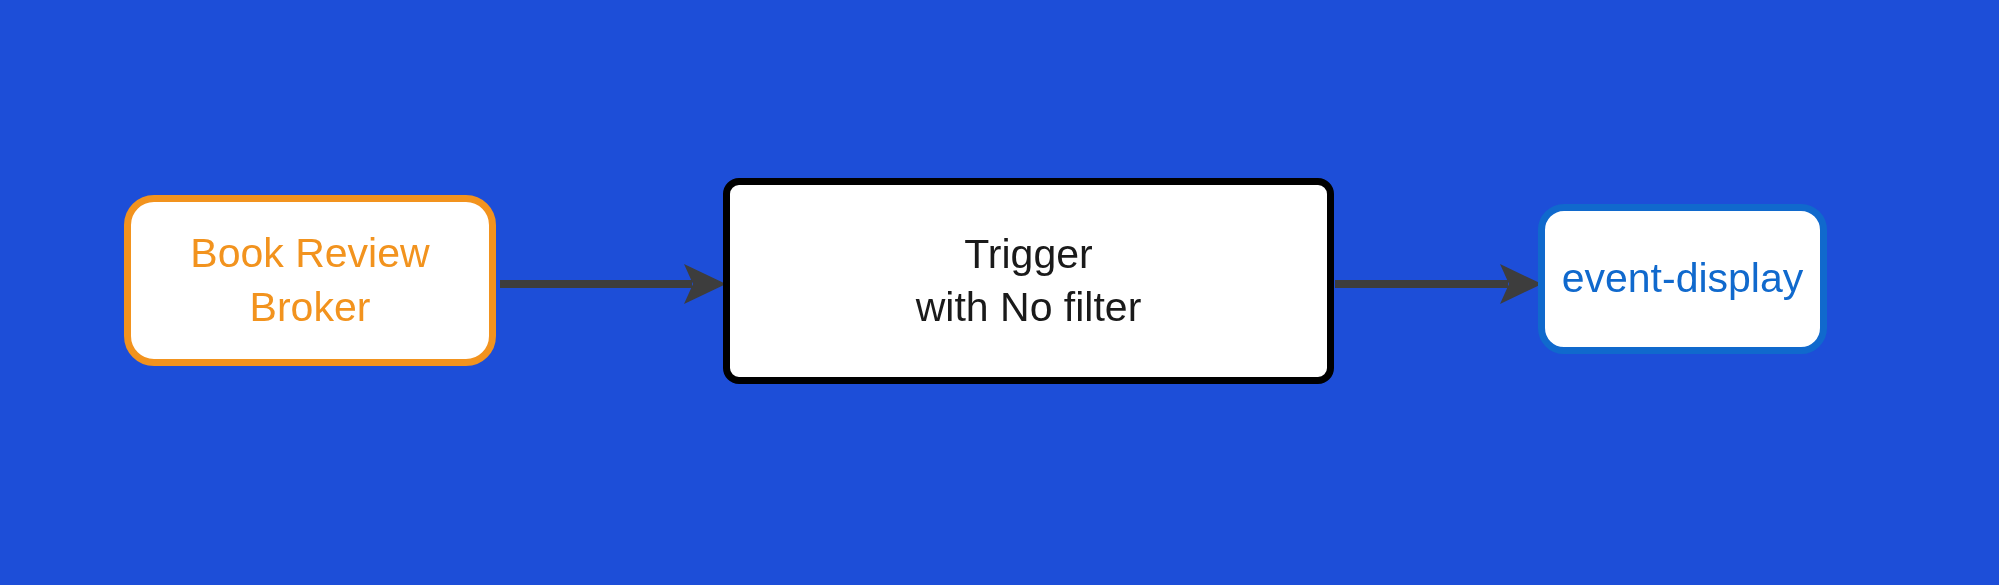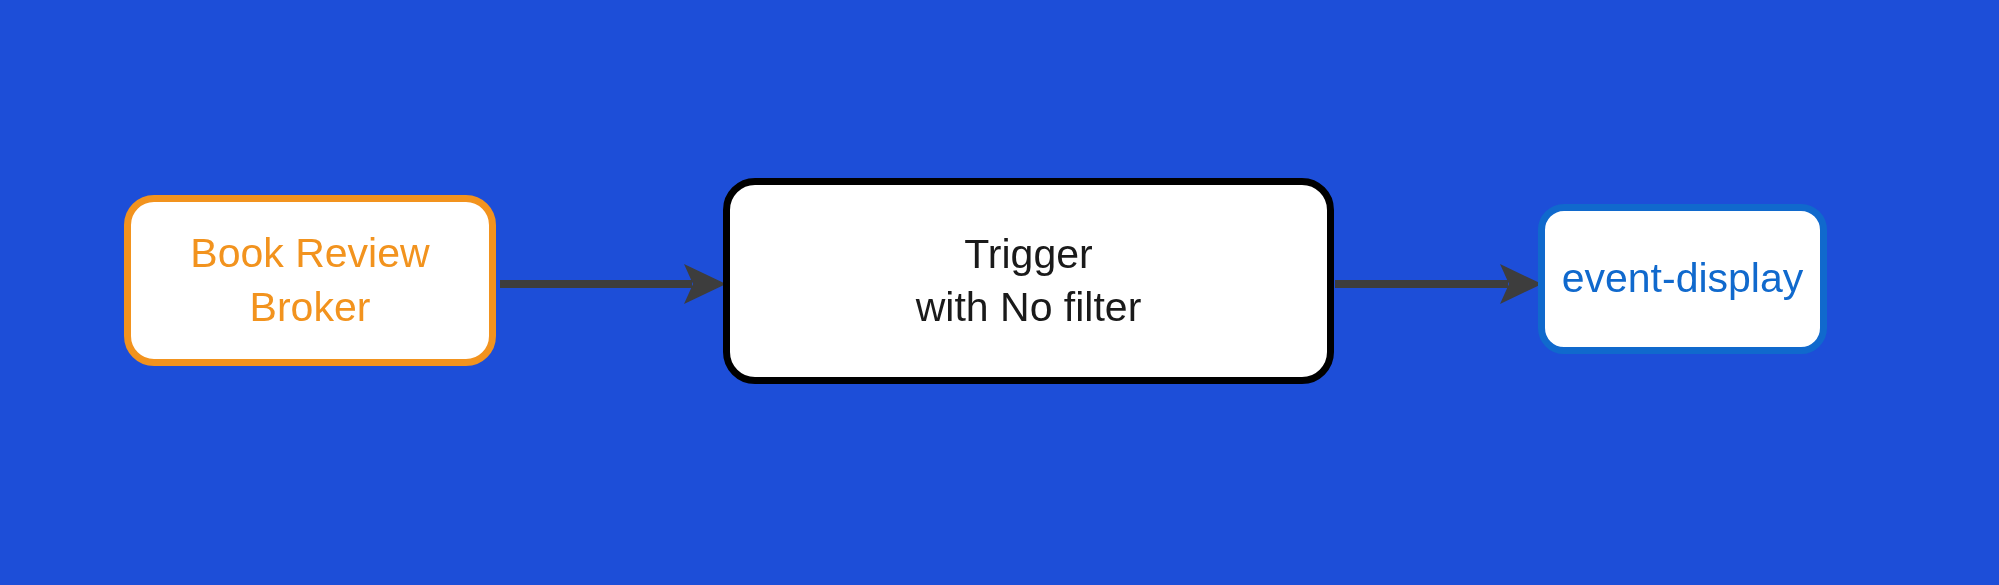--- a/index.html
+++ b/index.html
@@ -44,21 +44,21 @@
     font-size: 41px;
   }
 
   
   .node-trigger {
     left: 723px;
     top: 178px;
     width: 611px;
     height: 206px;
     border: 7px solid #000000;
-    border-radius: 32px;
+    border-radius: 16px;
     color: #1a1a1a;
     font-size: 41px;
   }
 
   
   .node-sink {
     left: 1538px;
     top: 204px;
     width: 289px;
     height: 150px;

